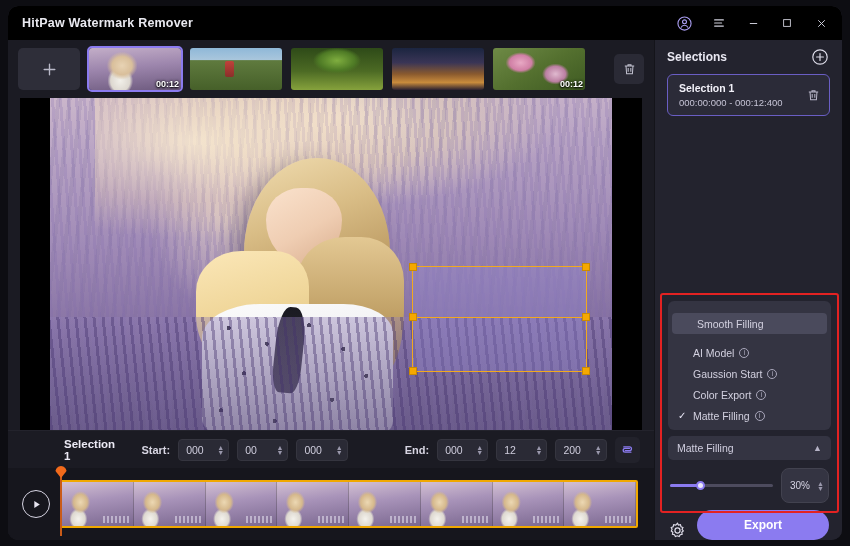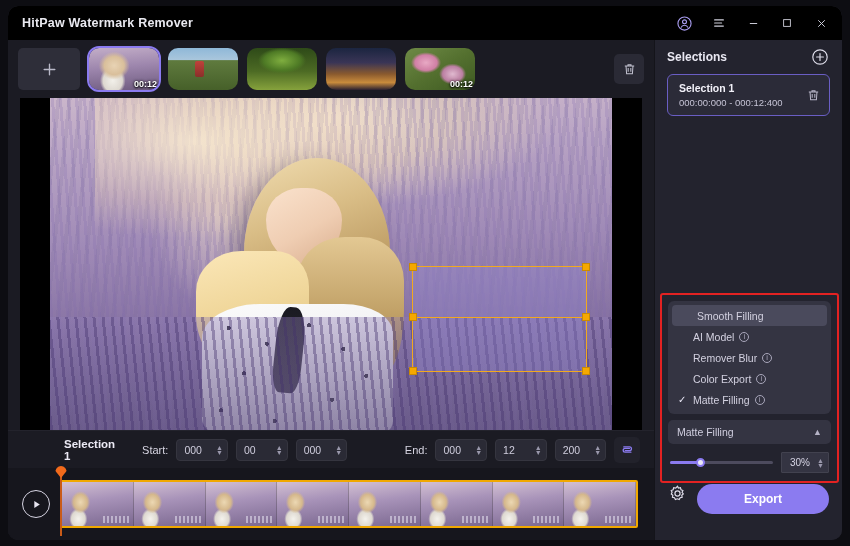--- a/index.html
+++ b/index.html
@@ -55,21 +55,21 @@
     padding: 0 10px; gap: 9px;
     background: #1b1b23;
   }
   .add-tile {
     width: 62px; height: 42px; border-radius: 5px;
     background: #2e2e39;
     display: flex; align-items: center; justify-content: center;
     color: #b9b9c8; cursor: pointer; flex: 0 0 auto;
   }
   .thumb {
-    width: 70px; height: 42px; border-radius: 10px;
+    width: 92px; height: 42px; border-radius: 3px;
     position: relative; overflow: hidden; cursor: pointer;
     flex: 0 0 auto;
   }
   .thumb.sel { outline: 2px solid #8b7bf0; outline-offset: 0px; }
   .thumb .dur {
     position: absolute; right: 2px; bottom: 1px;
     color: #fff; font-size: 9px; font-weight: bold;
     text-shadow: 0 0 3px #000, 0 1px 2px #000;
   }
   .t1 { background:
@@ -198,21 +198,21 @@
     height: 38px; flex: 0 0 38px;
     display: flex; align-items: center;
     padding: 0 14px; gap: 8px;
     background: #1b1b23;
     border-top: 1px solid #23232c;
   }
   .sel-label {
     color: #eceaf5; font-size: 11.5px; font-weight: bold;
     margin-left: 42px; margin-right: 10px;
   }
-  .tlabel { color: #d7d5e2; font-size: 11px; font-weight: normal; }
+  .tlabel { color: #d7d5e2; font-size: 11px; font-weight: bold; }
   .stepper {
     width: 52px; height: 22px; border-radius: 4px;
     background: #2a2a35; border: 1px solid #35353f;
     display: flex; align-items: center;
     padding: 0 4px 0 7px; cursor: text;
   }
   .stepper span { color: #cfcddd; font-size: 10.5px; }
   .stepper .arrows {
     margin-left: auto; display: flex; flex-direction: column;
     line-height: 5px; color: #9a98ac; font-size: 7px; cursor: pointer;
@@ -310,21 +310,21 @@
   }
   .opt-list {
     background: #343442; border-radius: 6px;
     padding: 4px 0; margin-bottom: 6px;
   }
   .opt {
     height: 21px; display: flex; align-items: center;
     padding: 0 10px; gap: 5px; cursor: pointer;
     color: #d3d1e0; font-size: 10.5px;
   }
-  .opt.hl { background: #4a4a5c; border-radius: 4px; margin: 0 4px; }
+  .opt.hl { background: #4a4a5c; border-radius: 4px; margin: 8px 4px; }
   .opt .check { width: 10px; color: #e8e6f5; font-size: 10px; }
   .opt .info {
     width: 10px; height: 10px; border-radius: 50%;
     border: 1px solid #a9a7bb; color: #a9a7bb;
     font-size: 7.5px; line-height: 8px; text-align: center;
     cursor: help; flex: 0 0 auto;
   }
   .matte-sel {
     height: 24px; background: #343442; border-radius: 5px;
     display: flex; align-items: center; padding: 0 9px;
@@ -340,33 +340,33 @@
   .track .fill {
     position: absolute; left: 0; top: 0; bottom: 0; width: 30%;
     background: #8b7bf0; border-radius: 2px;
   }
   .track .thumb {
     position: absolute; left: 30%; top: 50%;
     width: 9px; height: 9px; margin: -4.5px 0 0 -4.5px;
     border-radius: 50%; background: #ebe9f7; border: 2px solid #8b7bf0;
   }
   .pct {
-    width: 48px; height: 21px; border-radius: 1px;
+    width: 48px; height: 35px; border-radius: 8px;
     background: #343442; border: 1px solid #42424f;
     display: flex; align-items: center; padding: 0 4px 0 8px;
     color: #d6d4e4; font-size: 10px;
   }
   .pct .arrows {
     margin-left: auto; display: flex; flex-direction: column;
     line-height: 5px; color: #9a98ac; font-size: 7px; cursor: pointer;
   }
 
   .bottom-bar {
     margin-top: auto; height: 56px; flex: 0 0 56px;
-    display: flex; align-items: flex-start; gap: 10px;
+    display: flex; align-items: flex-end; gap: 10px;
     padding: 0 13px;
   }
   .gear { color: #dedce9; cursor: pointer; display: flex; }
   .export {
     flex: 1; height: 30px; border-radius: 15px;
     background: #8b7bf0; border: none; cursor: pointer;
     color: #fff; font-size: 12px; font-weight: bold;
     font-family: "Liberation Sans", sans-serif;
   }
 </style>
@@ -554,21 +554,21 @@
             <span class="check"></span>
             <span>Smooth Filling</span>
           </div>
           <div class="opt">
             <span class="check"></span>
             <span>AI Model</span>
             <span class="info">i</span>
           </div>
           <div class="opt">
             <span class="check"></span>
-            <span>Remover Blur</span>
+            <span>Gaussion Start</span>
             <span class="info">i</span>
           </div>
           <div class="opt">
             <span class="check"></span>
             <span>Color Export</span>
             <span class="info">i</span>
           </div>
           <div class="opt">
             <span class="check">✓</span>
             <span>Matte Filling</span>

